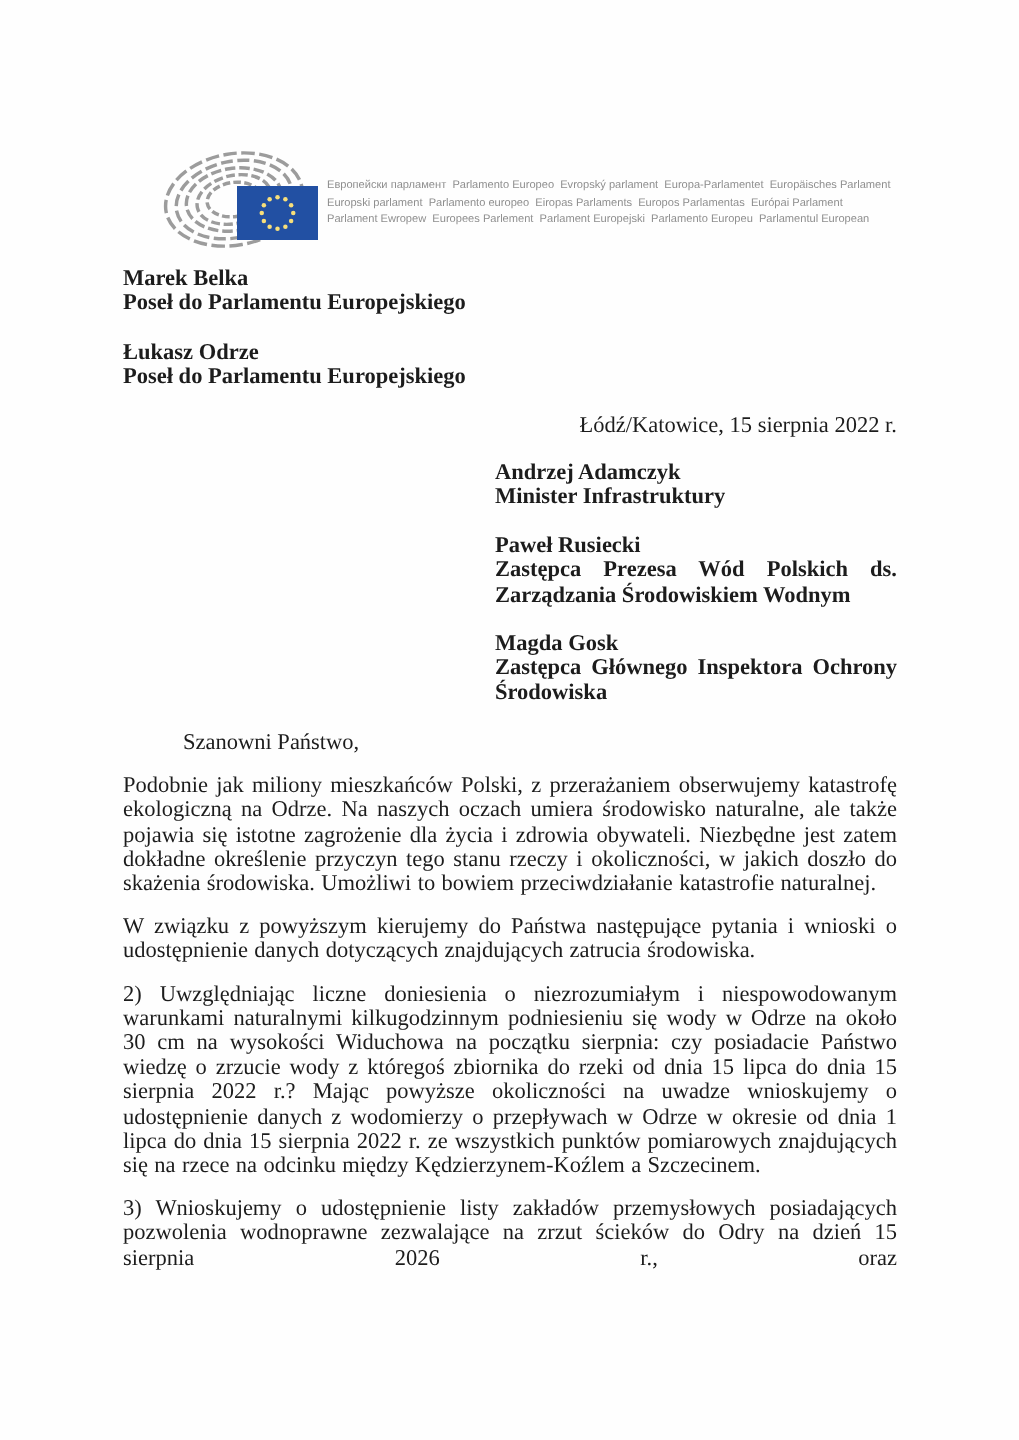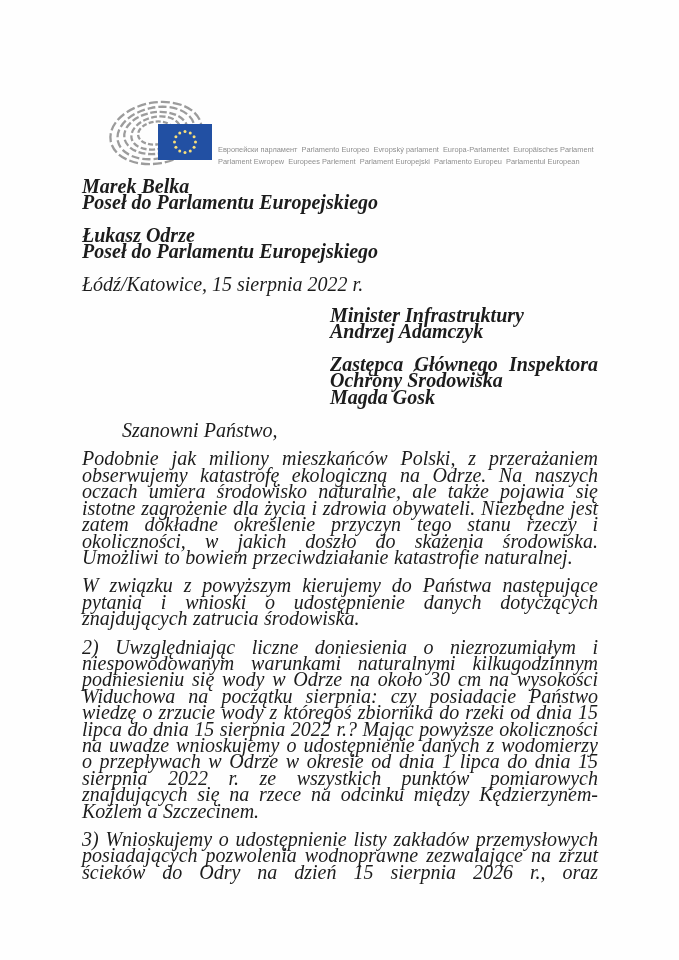--- a/index.html
+++ b/index.html
@@ -9,44 +9,43 @@
     height: 960px;
     margin: 0 auto;
     background: #fefefe;
     color: #1c1c1c;
     font-family: "Liberation Serif", serif;
     overflow: hidden;
   }
   
   .header {
     display: flex;
-    align-items: flex-end;
+    align-items: center;
     margin: 98px 0 0 108px;
   }
   .ep-logo { width: 104px; height: 70px; flex: 0 0 auto; }
   .langs {
     margin-left: 6px;
     padding-top: 3px;
     font-family: "Liberation Sans", sans-serif;
     font-size: 7.4px;
     line-height: 11.8px;
     color: #8e8e8e;
   }
   .lang-line { white-space: pre; }
   
   .content {
     padding: 0 81px 0 82px;
-    font-size: 20px;
+    font-size: 15px;
     line-height: 16.4px;
-    font-style: italic;
   }
   .senders { margin-top: 10px; }
   .sender { margin-bottom: 16px; }
   .bold { font-weight: bold; }
-  .dateline { margin-top: 0px; }
+  .dateline { text-align: right; margin-top: 0px; }
   .recipients { margin-top: 15px; margin-left: 248px; width: 268px; }
   .recipient { margin-bottom: 16px; }
   .just { text-align: justify; }
   .salutation { margin-top: 17px; text-indent: 40px; }
   .para {
     margin: 12px 0 0 0;
     text-align: justify;
     word-spacing: 0.5px;
   }
   .stretch-last { text-align-last: justify; }
@@ -76,20 +75,21 @@
         <circle cx="77" cy="54.5" r="1.5"></circle>
         <circle cx="71.75" cy="53.09" r="1.5"></circle>
         <circle cx="67.91" cy="49.25" r="1.5"></circle>
         <circle cx="66.5" cy="44" r="1.5"></circle>
         <circle cx="67.91" cy="38.75" r="1.5"></circle>
         <circle cx="71.75" cy="34.91" r="1.5"></circle>
       </g>
     </svg>
     <div class="langs">
       <div class="lang-line">Европейски парламент  Parlamento Europeo  Evropský parlament  Europa-Parlamentet  Europäisches Parlament</div>
+      <div class="lang-line">Europski parlament  Parlamento europeo  Eiropas Parlaments  Europos Parlamentas  Európai Parlament</div>
       <div class="lang-line">Parlament Ewropew  Europees Parlement  Parlament Europejski  Parlamento Europeu  Parlamentul European</div>
     </div>
   </div>
 
   <div class="content">
 
     <div class="senders">
       <div class="sender">
         <div class="bold">Marek Belka</div>
         <div class="bold">Poseł do Parlamentu Europejskiego</div>
@@ -97,26 +97,30 @@
       <div class="sender">
         <div class="bold">Łukasz Odrze</div>
         <div class="bold">Poseł do Parlamentu Europejskiego</div>
       </div>
     </div>
 
     <div class="dateline">Łódź/Katowice, 15 sierpnia 2022 r.</div>
 
     <div class="recipients">
       <div class="recipient">
+        <div class="bold">Andrzej Adamczyk</div>
         <div class="bold just">Minister Infrastruktury</div>
-        <div class="bold">Andrzej Adamczyk</div>
       </div>
       <div class="recipient">
+        <div class="bold">Paweł Rusiecki</div>
+        <div class="bold just">Zastępca Prezesa Wód Polskich ds. Zarządzania Środowiskiem Wodnym</div>
+      </div>
+      <div class="recipient">
+        <div class="bold">Magda Gosk</div>
         <div class="bold just">Zastępca Głównego Inspektora Ochrony Środowiska</div>
-        <div class="bold">Magda Gosk</div>
       </div>
     </div>
 
     <div class="salutation">Szanowni Państwo,</div>
 
     <p class="para">Podobnie jak miliony mieszkańców Polski, z przerażaniem obserwujemy katastrofę ekologiczną na Odrze. Na naszych oczach umiera środowisko naturalne, ale także pojawia się istotne zagrożenie dla życia i zdrowia obywateli. Niezbędne jest zatem dokładne określenie przyczyn tego stanu rzeczy i okoliczności, w jakich doszło do skażenia środowiska. Umożliwi to bowiem przeciwdziałanie katastrofie naturalnej.</p>
     <p class="para">W związku z powyższym kierujemy do Państwa następujące pytania i wnioski o udostępnienie danych dotyczących znajdujących zatrucia środowiska.</p>
     <p class="para">2) Uwzględniając liczne doniesienia o niezrozumiałym i niespowodowanym warunkami naturalnymi kilkugodzinnym podniesieniu się wody w Odrze na około 30 cm na wysokości Widuchowa na początku sierpnia: czy posiadacie Państwo wiedzę o zrzucie wody z któregoś zbiornika do rzeki od dnia 15 lipca do dnia 15 sierpnia 2022 r.? Mając powyższe okoliczności na uwadze wnioskujemy o udostępnienie danych z wodomierzy o przepływach w Odrze w okresie od dnia 1 lipca do dnia 15 sierpnia 2022 r. ze wszystkich punktów pomiarowych znajdujących się na rzece na odcinku między Kędzierzynem-Koźlem a Szczecinem.</p>
     <p class="para stretch-last">3) Wnioskujemy o udostępnienie listy zakładów przemysłowych posiadających pozwolenia wodnoprawne zezwalające na zrzut ścieków do Odry na dzień 15 sierpnia 2026 r., oraz</p>
 

